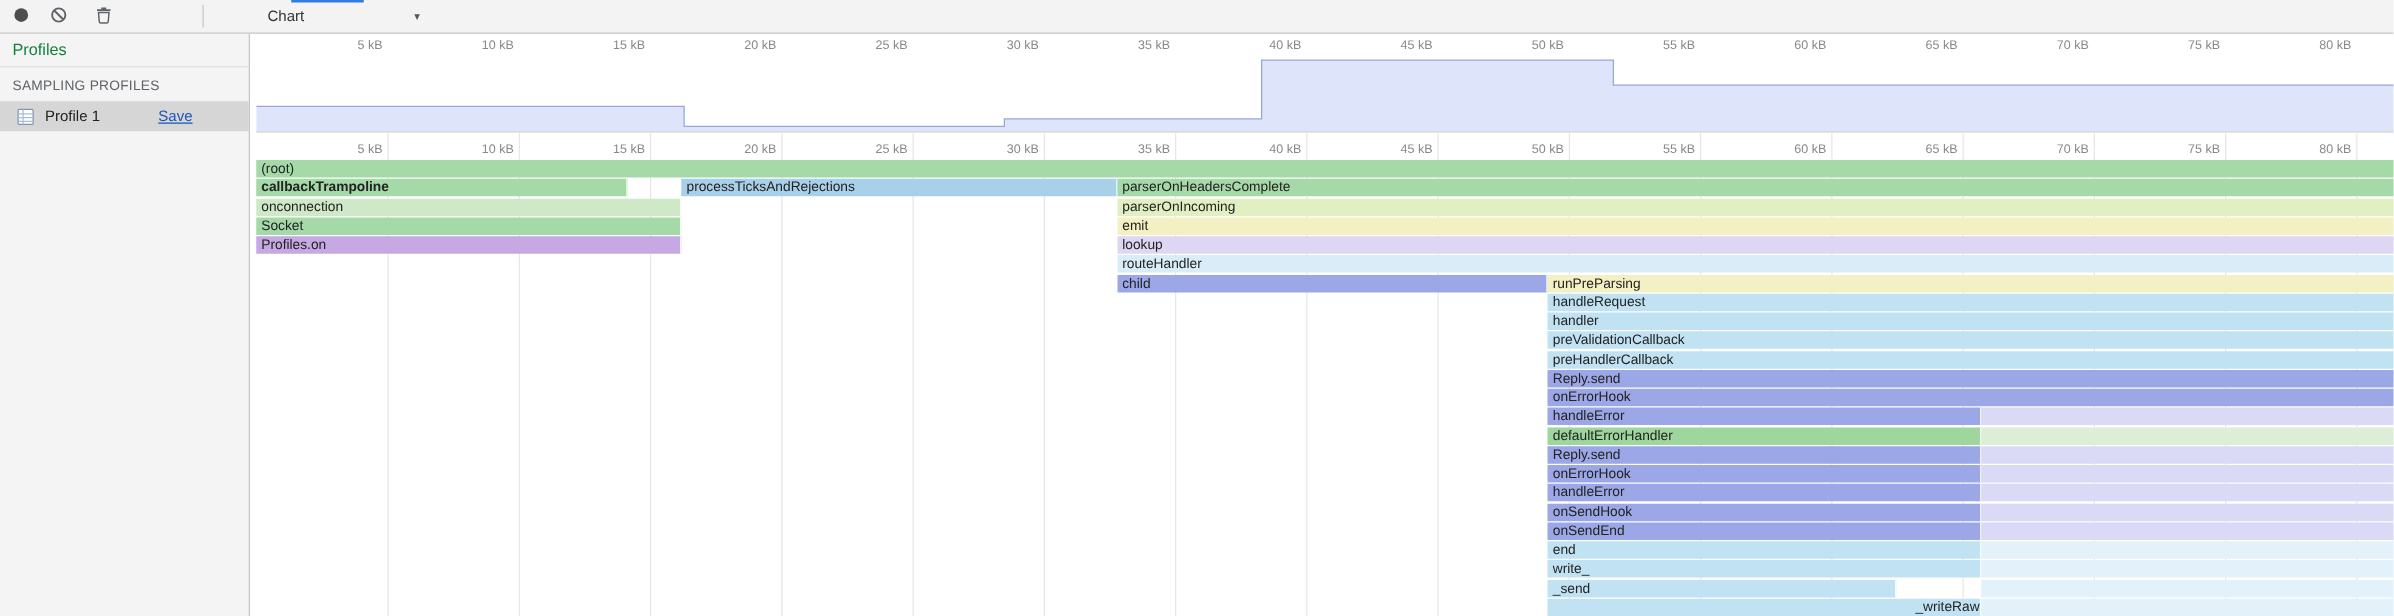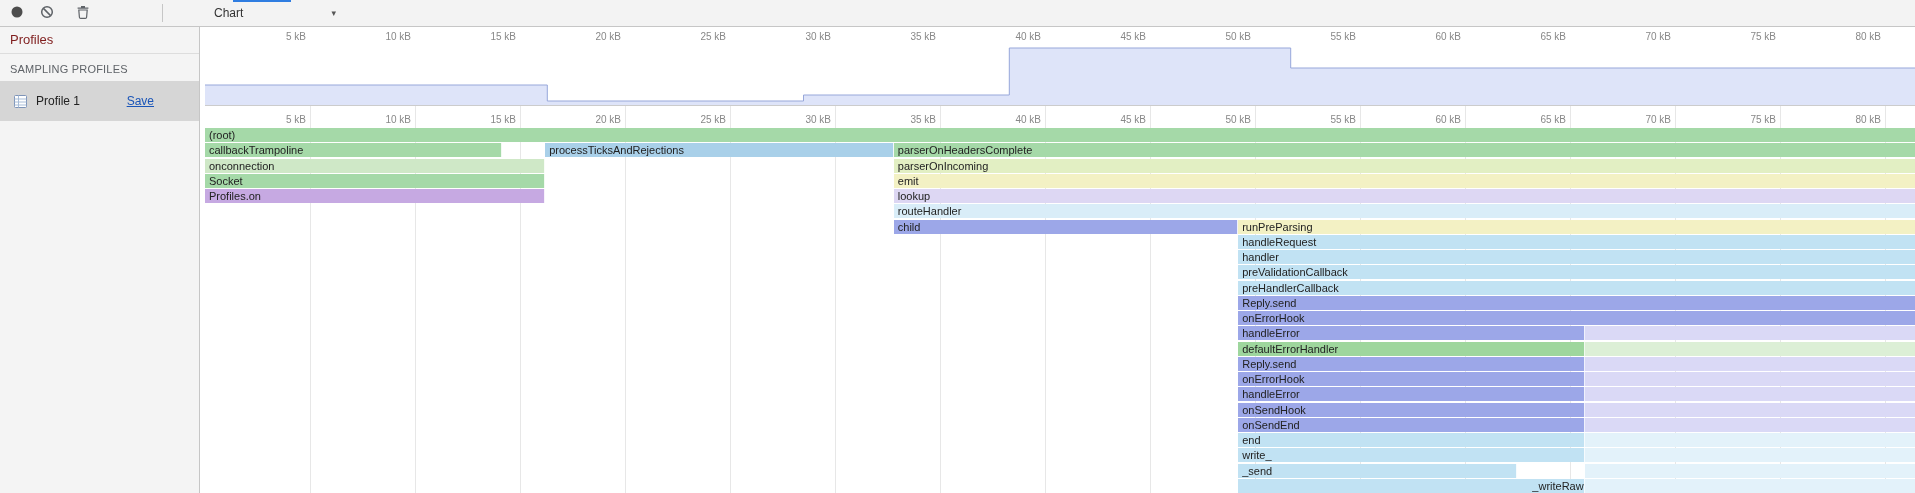--- a/index.html
+++ b/index.html
@@ -15,24 +15,24 @@
   .tb-btn.trash{margin-left:10px;}
   .tb-sep{width:1px;height:18px;background:#c6c6c6;margin-left:66px;}
   .mode-select{margin-left:44px;width:122px;height:20px;display:flex;align-items:center;
                justify-content:space-between;padding:0 7px;font-size:12px;color:#333;cursor:pointer;}
   .mode-select .caret{font-size:9px;color:#555;}
 
   
   .body{display:flex;height:466px;}
   .sidebar{width:200px;background:#f4f4f4;border-right:1px solid #c6c6c6;box-sizing:border-box;
            display:flex;flex-direction:column;}
-  .sb-header{height:26px;line-height:26px;padding-left:10px;font-size:13px;color:#7f1d1d;
+  .sb-header{height:26px;line-height:26px;padding-left:10px;font-size:13px;color:#15803d;
              border-bottom:1px solid #ddd;}
   .sb-section{padding:9px 10px 6px;font-size:11px;color:#5f6368;letter-spacing:.2px;}
-  .profile-row{height:40px;display:flex;align-items:center;background:#d6d6d6;
+  .profile-row{height:24px;display:flex;align-items:center;background:#d6d6d6;
                padding:0 45px 0 13px;cursor:pointer;}
   .p-icon{display:flex;align-items:center;}
   .p-name{font-size:12px;color:#222;margin-left:8px;flex:1;}
   .p-save{font-size:12px;color:#1a55b8;text-decoration:underline;cursor:pointer;}
 
   .main{flex:1;position:relative;}
   .canvas{position:absolute;left:5px;top:0;width:1710px;height:466px;}
 
   
   .ruler{position:relative;}
@@ -174,21 +174,21 @@
               <span class="tick-label" style="left: 1050px;">50 kB</span>
               <span class="tick-label" style="left: 1155px;">55 kB</span>
               <span class="tick-label" style="left: 1260px;">60 kB</span>
               <span class="tick-label" style="left: 1365px;">65 kB</span>
               <span class="tick-label" style="left: 1470px;">70 kB</span>
               <span class="tick-label" style="left: 1575px;">75 kB</span>
               <span class="tick-label" style="left: 1680px;">80 kB</span>
             </div>
           <div class="flame" id="flame">
               <div class="bar" style="left: 0px; width: 1711.5px; top: 0px; background: rgb(165, 217, 168);">(root)</div>
-              <div class="bar" style="left: 0px; width: 297px; top: 15.25px; background: rgb(165, 217, 168);">callbackTrampoline</div>
+              <div class="bar" style="left: 0px; width: 297px; top: 15.25px; background: rgb(165, 217, 168); font-weight: bold;">callbackTrampoline</div>
               <div class="bar" style="left: 340.2px; width: 348.6px; top: 15.25px; background: rgb(169, 208, 233);">processTicksAndRejections</div>
               <div class="bar" style="left: 688.8px; width: 1022.7px; top: 15.25px; background: rgb(165, 217, 168);">parserOnHeadersComplete</div>
               <div class="bar" style="left: 0px; width: 340.2px; top: 30.5px; background: rgb(207, 232, 199);">onconnection</div>
               <div class="bar" style="left: 688.8px; width: 1022.7px; top: 30.5px; background: rgb(226, 239, 195);">parserOnIncoming</div>
               <div class="bar" style="left: 0px; width: 340.2px; top: 45.75px; background: rgb(165, 217, 168);">Socket</div>
               <div class="bar" style="left: 688.8px; width: 1022.7px; top: 45.75px; background: rgb(243, 241, 196);">emit</div>
               <div class="bar" style="left: 0px; width: 340.2px; top: 61px; background: rgb(198, 169, 226);">Profiles.on</div>
               <div class="bar" style="left: 688.8px; width: 1022.7px; top: 61px; background: rgb(221, 215, 243);">lookup</div>
               <div class="bar" style="left: 688.8px; width: 1022.7px; top: 76.25px; background: rgb(217, 237, 248);">routeHandler</div>
               <div class="bar" style="left: 688.8px; width: 344.4px; top: 91.5px; background: rgb(156, 167, 232);">child</div>

